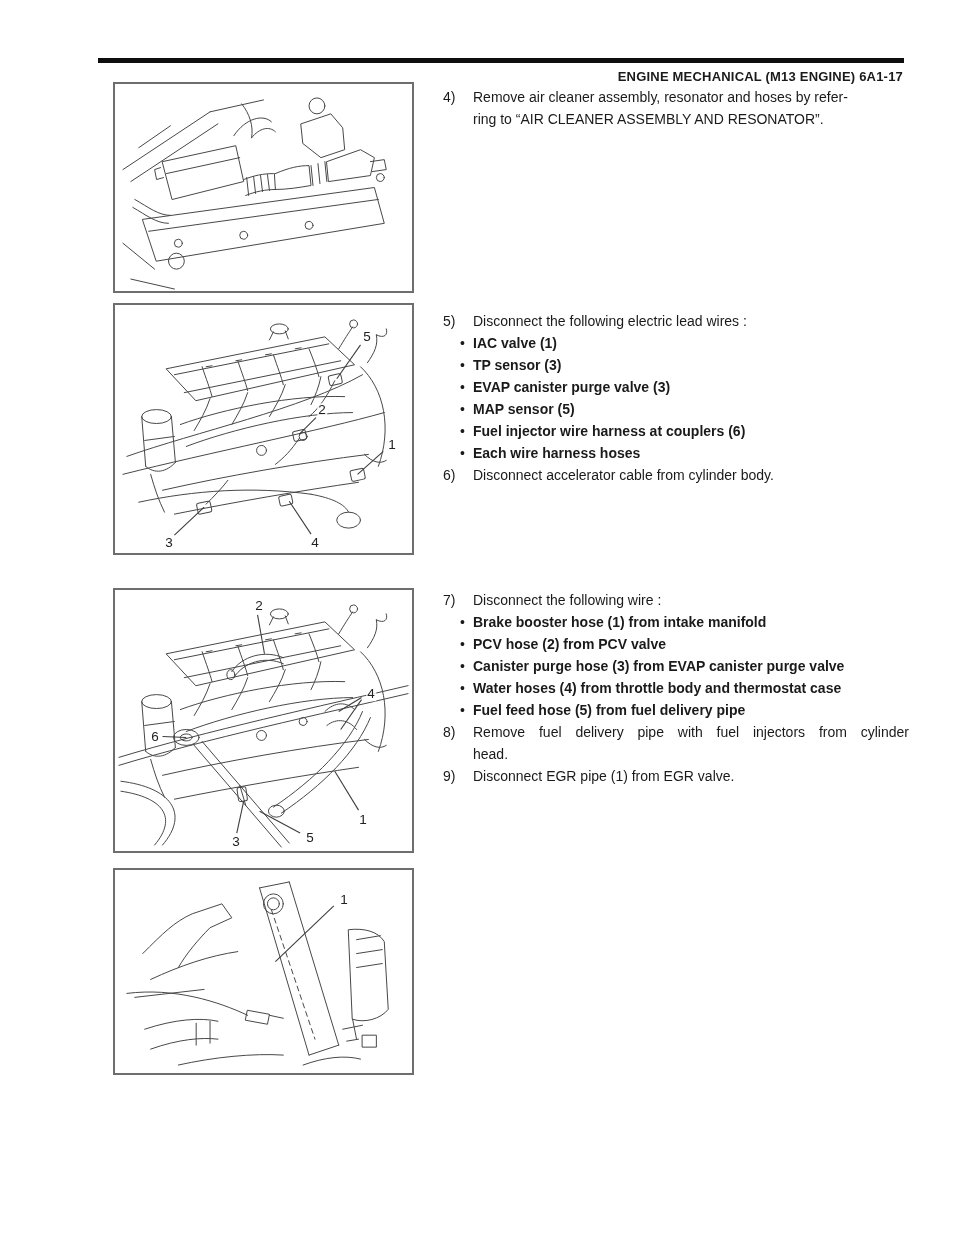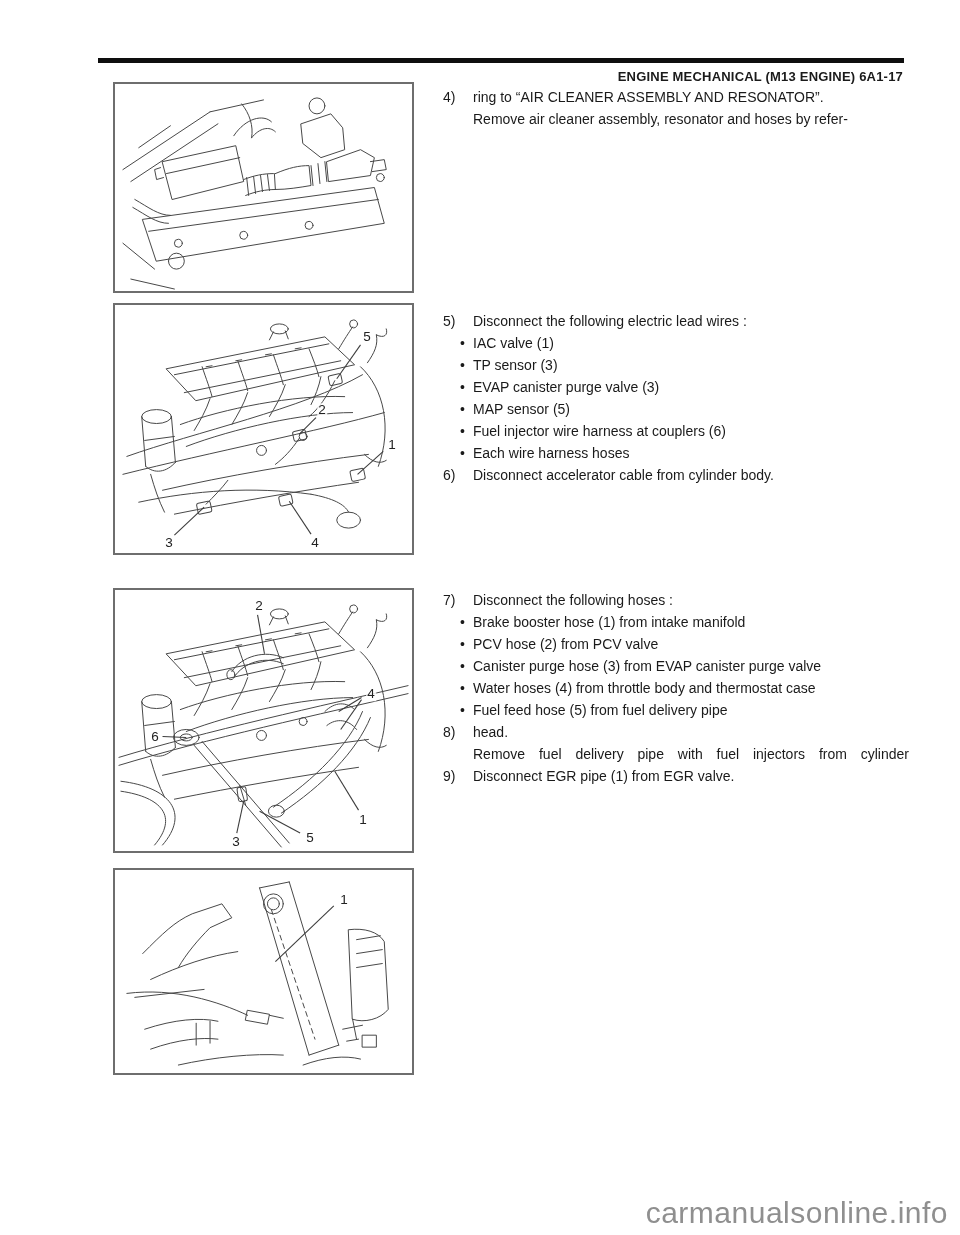--- a/index.html
+++ b/index.html
@@ -19,21 +19,21 @@
   .co{position:absolute;transform:translate(-50%,-50%);font-size:13.5px;line-height:1;
       color:#222;background:rgba(255,255,255,.85);padding:0 1px;}
 
   .text-col{position:absolute;left:443px;width:466px;font-size:14px;line-height:22px;}
   .step-row{display:flex;}
   .step-num{flex:none;min-width:30px;}
   .step-text{flex:1;}
   .line.just{text-align:justify;text-align-last:justify;}
   .bullet-row{display:flex;padding-left:17px;}
   .bullet-dot{flex:none;width:13px;}
-  .bullet-text{flex:1;}
+  .bullet-text{flex:1;font-weight:bold;}
 
   .watermark{position:absolute;top:1196px;right:12px;font-size:30px;color:#8f8f8f;
              letter-spacing:.5px;white-space:nowrap;}
 </style>
 </head>
 <body>
 
 <div class="page">
 
   <div class="header-title">ENGINE MECHANICAL (M13 ENGINE) 6A1-17</div>
@@ -207,22 +207,22 @@
     <svg class="callout-lines" viewBox="0 0 300 204" preserveAspectRatio="none">
         <line x1="221" y1="36" x2="162" y2="92"></line>
       </svg>
   <span class="co" style="left: 229px; top: 30px;">1</span>
     </div>
 
   <div class="text-col" style="top:86px">
       <div class="step-row">
         <span class="step-num">4)</span>
         <div class="step-text">
+          <div class="line">Remove air cleaner assembly, resonator and hoses by refer-</div>
           <div class="line">ring to “AIR CLEANER ASSEMBLY AND RESONATOR”.</div>
-          <div class="line">Remove air cleaner assembly, resonator and hoses by refer-</div>
         </div>
       </div>
     </div>
   <div class="text-col" style="top:310px">
       <div class="step-row">
         <span class="step-num">5)</span>
         <div class="step-text">
           <div class="line">Disconnect the following electric lead wires :</div>
         </div>
       </div>
@@ -254,21 +254,21 @@
         <span class="step-num">6)</span>
         <div class="step-text">
           <div class="line">Disconnect accelerator cable from cylinder body.</div>
         </div>
       </div>
     </div>
   <div class="text-col" style="top:589px">
       <div class="step-row">
         <span class="step-num">7)</span>
         <div class="step-text">
-          <div class="line">Disconnect the following hoses :</div>
+          <div class="line">Disconnect the following wire :</div>
         </div>
       </div>
       <div class="bullet-row">
         <span class="bullet-dot">•</span>
         <span class="bullet-text">Brake booster hose (1) from intake manifold</span>
       </div>
       <div class="bullet-row">
         <span class="bullet-dot">•</span>
         <span class="bullet-text">PCV hose (2) from PCV valve</span>
       </div>
@@ -280,26 +280,25 @@
         <span class="bullet-dot">•</span>
         <span class="bullet-text">Water hoses (4) from throttle body and thermostat case</span>
       </div>
       <div class="bullet-row">
         <span class="bullet-dot">•</span>
         <span class="bullet-text">Fuel feed hose (5) from fuel delivery pipe</span>
       </div>
       <div class="step-row">
         <span class="step-num">8)</span>
         <div class="step-text">
+          <div class="line just">Remove fuel delivery pipe with fuel injectors from cylinder</div>
           <div class="line">head.</div>
-          <div class="line just">Remove fuel delivery pipe with fuel injectors from cylinder</div>
         </div>
       </div>
       <div class="step-row">
         <span class="step-num">9)</span>
         <div class="step-text">
           <div class="line">Disconnect EGR pipe (1) from EGR valve.</div>
         </div>
       </div>
     </div>
 
-  <div class="watermark">carmanualsonline.info</div>
 </div>
 
 </body></html>

